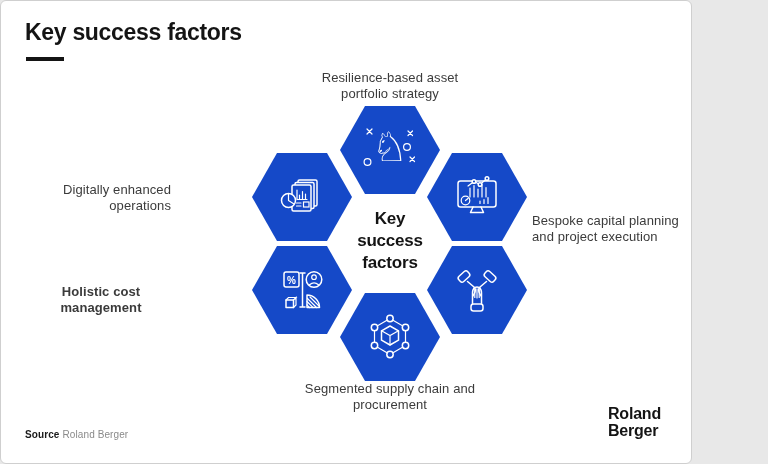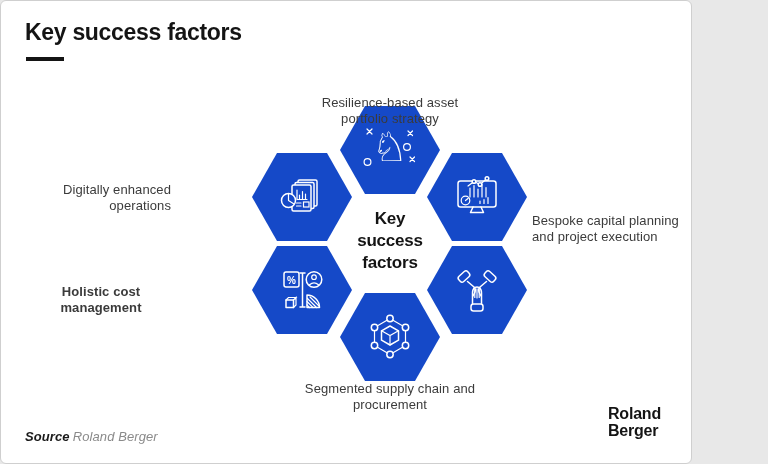--- a/index.html
+++ b/index.html
@@ -28,28 +28,28 @@
     position:absolute;left:50%;top:50%;transform:translate(-50%,-55%);
     font-family:"DejaVu Sans",sans-serif;font-size:41px;color:#ffffff;line-height:1;
   }
   .center-label{
     position:absolute;left:344px;top:207px;width:90px;text-align:center;
     font-size:17px;font-weight:800;line-height:1.3;color:#141414;letter-spacing:-0.2px;
   }
   .node-label{
     position:absolute;font-size:13px;line-height:1.22;color:#3b3b3b;letter-spacing:0.1px;
   }
-  .lbl-top{left:302px;top:69px;width:174px;text-align:center;margin-top:25px;}
+  .lbl-top{left:302px;top:69px;width:174px;text-align:center;}
   .lbl-right-top{left:531px;top:181px;width:172px;text-align:left;margin-top:31px;}
   .lbl-right-bottom{left:531px;top:274px;width:172px;text-align:left;}
   .lbl-bottom{left:300px;top:380px;width:178px;text-align:center;}
   .lbl-left-top{right:520px;top:181px;width:150px;text-align:right;}
   .lbl-left-bottom{right:520px;top:283px;width:140px;text-align:center;font-weight:bold;}
   .source{
-    position:absolute;left:24px;top:428px;font-size:13px;color:#8a8a8a;letter-spacing:0.1px;font-style:italic;
+    position:absolute;left:24px;top:428px;font-size:10px;color:#8a8a8a;letter-spacing:0.1px;
   }
   .source b{color:#1a1a1a;font-weight:700;margin-right:3px;}
   .logo{
     position:absolute;right:30px;top:404px;font-size:16px;font-weight:800;
     line-height:1.07;color:#141414;letter-spacing:-0.2px;text-align:left;
   }
   .ic{stroke:#ffffff;stroke-width:1.5;fill:none;stroke-linecap:round;stroke-linejoin:round;}
   .ic-fill{fill:#1549C8;stroke:#ffffff;stroke-width:1.5;}
   .ic-thin{stroke:#ffffff;stroke-width:1.2;fill:none;stroke-linecap:round;}
 </style>

